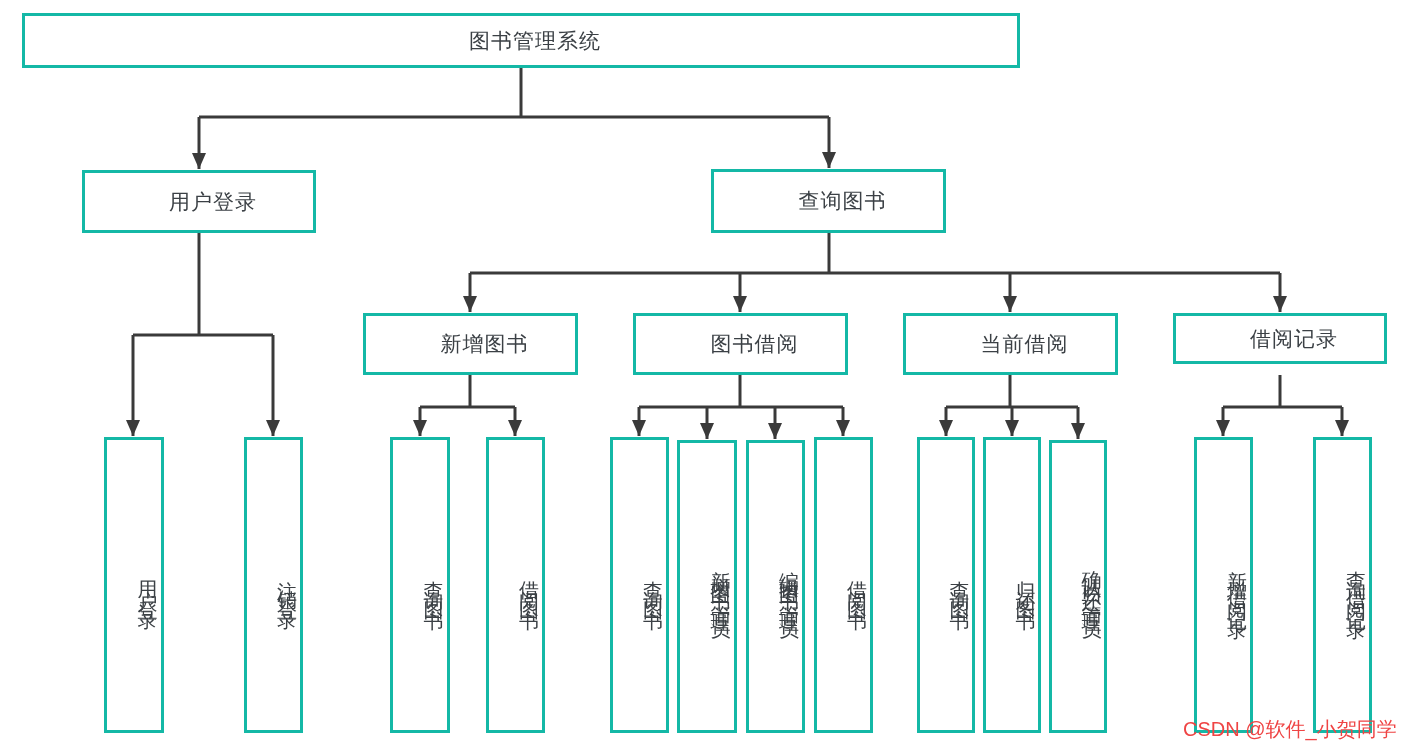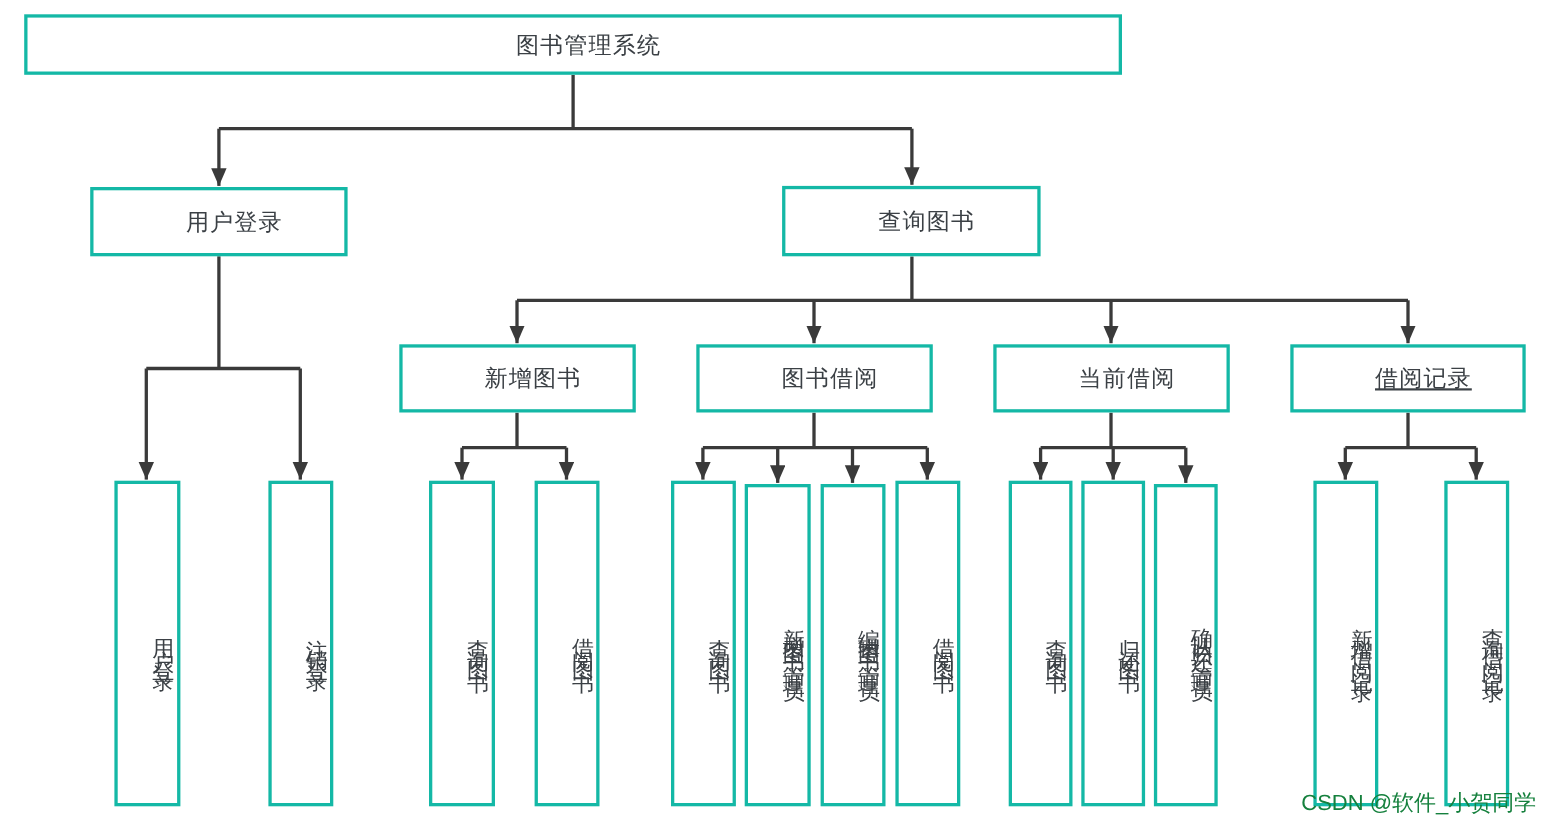--- a/index.html
+++ b/index.html
@@ -30,21 +30,21 @@
     text-orientation:mixed;
     font-size:20px;
     letter-spacing:10px;
     line-height:1;
   }
   .v-tight{letter-spacing:7px;}
   .watermark{
     position:absolute;
     left:1183px;top:716px;
     font-size:20px;
-    color:#15803d;
+    color:#ef4444;
     white-space:nowrap;
     z-index:6;
     text-align:center;
   }
 </style>
 </head>
 <body>
 
 <div id="stage">
 
@@ -94,21 +94,21 @@
   </svg>
 
   <div class="node h" style="left:22px;top:13px;width:998px;height:55px;">图书管理系统</div>
 
   <div class="node h" style="left:82px;top:170px;width:234px;height:63px;">用户登录</div>
   <div class="node h" style="left:711px;top:169px;width:235px;height:64px;">查询图书</div>
 
   <div class="node h" style="left:363px;top:313px;width:215px;height:62px;">新增图书</div>
   <div class="node h" style="left:633px;top:313px;width:215px;height:62px;font-family:Liberation Serif, serif;">图书借阅</div>
   <div class="node h" style="left:903px;top:313px;width:215px;height:62px;">当前借阅</div>
-  <div class="node h" style="left:1173px;top:313px;width:214px;height:62px;text-decoration:underline;">借阅记录</div>
+  <div class="node h" style="left:1173px;top:313px;width:214px;height:51px;">借阅记录</div>
 
   <div class="node v" style="left:104px;top:437px;width:60px;height:296px;">用户登录</div>
   <div class="node v" style="left:244px;top:437px;width:59px;height:296px;">注销登录</div>
 
   <div class="node v" style="left:390px;top:437px;width:60px;height:296px;">查询图书</div>
   <div class="node v" style="left:486px;top:437px;width:59px;height:296px;">借阅图书</div>
 
   <div class="node v" style="left:610px;top:437px;width:59px;height:296px;">查询图书</div>
   <div class="node v v-tight" style="left:677px;top:440px;width:60px;height:293px;">新增图书（管理员）</div>
   <div class="node v v-tight" style="left:746px;top:440px;width:59px;height:293px;">编辑图书（管理员）</div>

